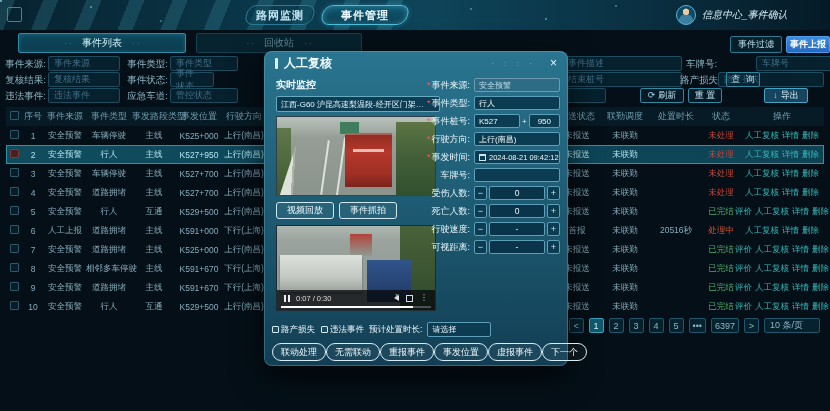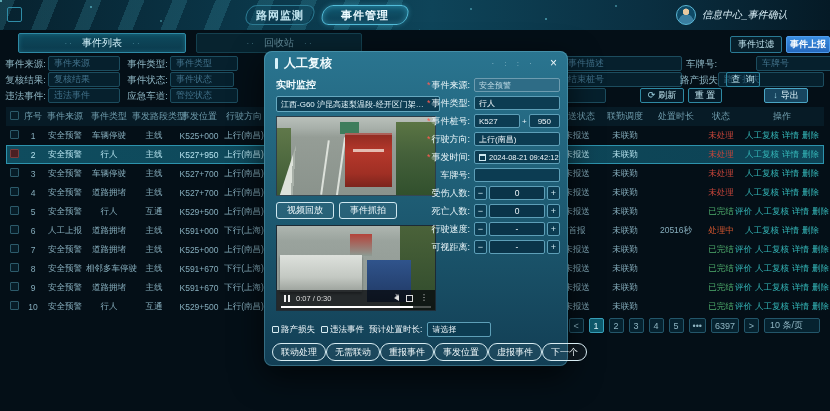--- a/index.html
+++ b/index.html
@@ -209,21 +209,21 @@
       <span>事件类型</span>
       <span class="chev"></span>
     </div>
 
   <span class="f-label" style="left:4px;top:72px;width:42px;">复核结果:</span>
   <div class="f-box" style="left:48px;top:72px;width:72px;">
       <span>复核结果</span>
       <span class="chev"></span>
     </div>
   <span class="f-label" style="left:126px;top:72px;width:42px;">事件状态:</span>
-  <div class="f-box" style="left:170px;top:72px;width:64px;">
+  <div class="f-box" style="left:170px;top:72px;width:44px;">
       <span>事件状态</span>
       <span class="chev"></span>
     </div>
 
   <span class="f-label" style="left:4px;top:88px;width:42px;">违法事件:</span>
   <div class="f-box" style="left:48px;top:88px;width:72px;">
       <span>违法事件</span>
       <span class="chev"></span>
     </div>
   <span class="f-label" style="left:126px;top:88px;width:42px;">应急车道:</span>

